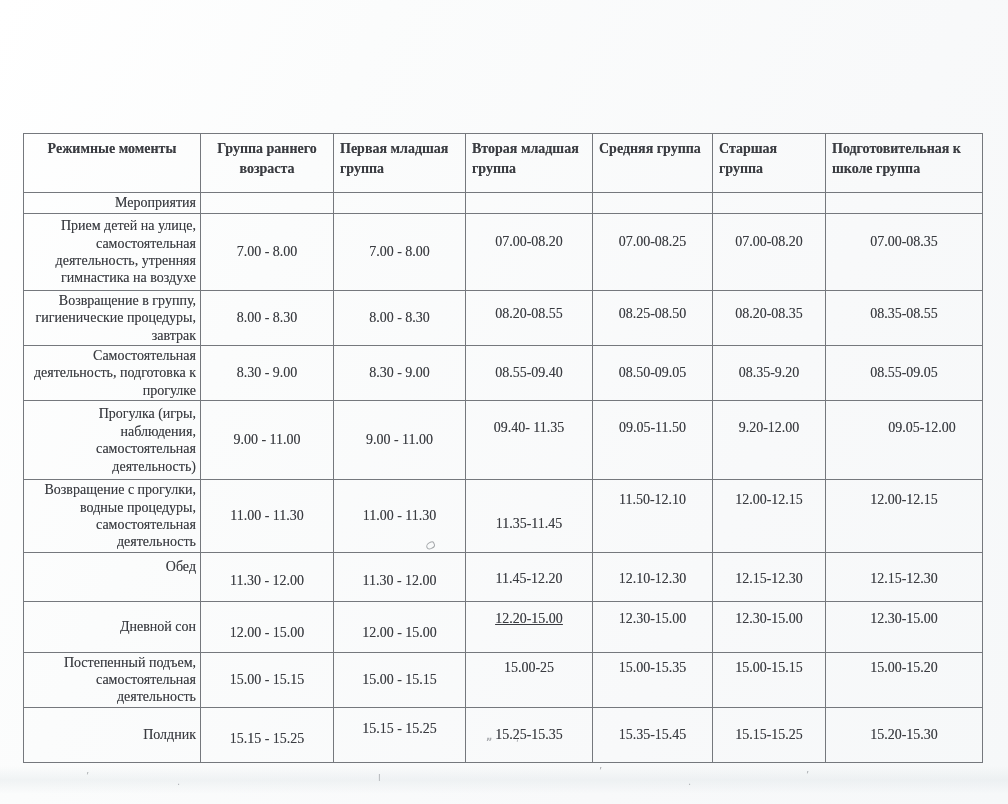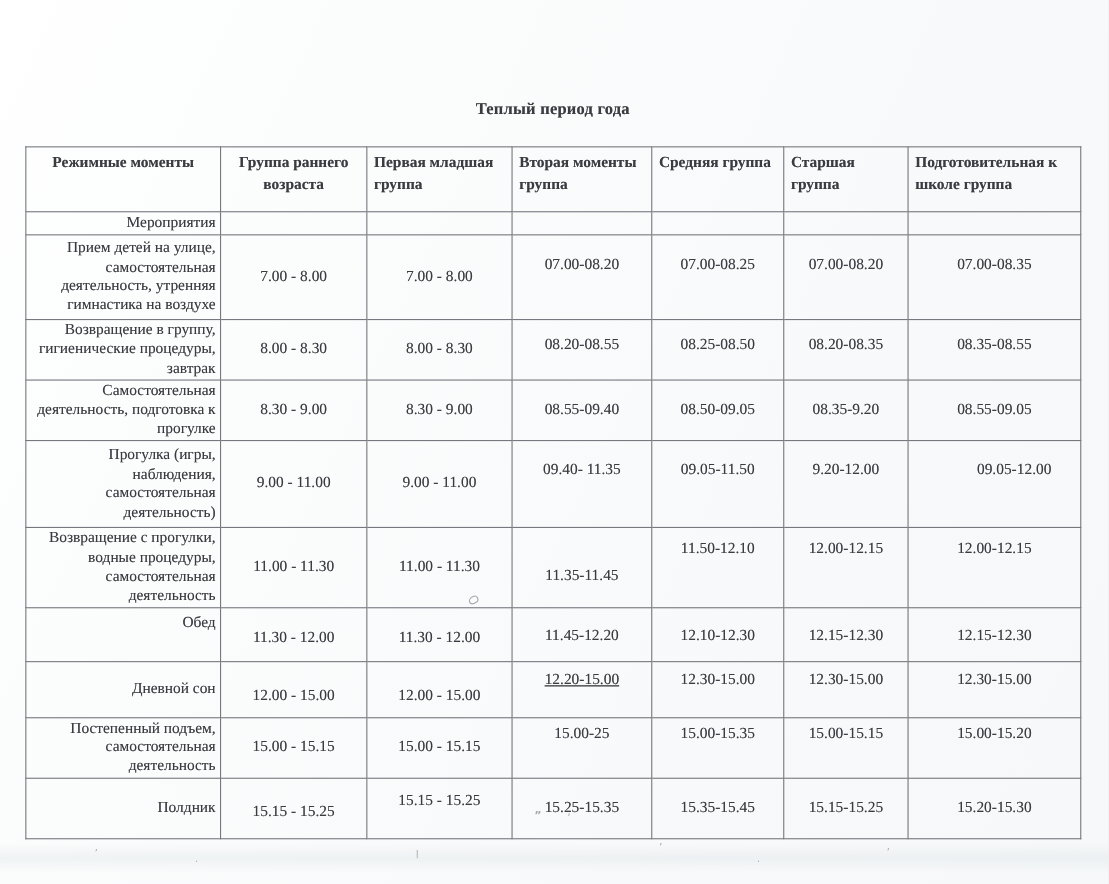--- a/index.html
+++ b/index.html
@@ -74,38 +74,37 @@
     position:absolute;
     left:0;right:0;bottom:10px;height:28px;
     background:linear-gradient(to bottom,rgba(214,222,226,0.0),rgba(214,222,226,0.30),rgba(214,222,226,0.0));
   }
 </style>
 </head>
 <body>
 
 <div class="canvas">
 
-  <div class="doc-title">Теплый период года</div>
 
   <table class="schedule">
     <colgroup>
         <col style="width: 177px;">
         <col style="width: 133px;">
         <col style="width: 132px;">
         <col style="width: 127px;">
         <col style="width: 120px;">
         <col style="width: 113px;">
         <col style="width: 157px;">
       </colgroup>
     <thead>
         <tr style="height: 59px;">
           <th class="hc">Режимные моменты</th>
           <th class="hc">Группа раннего возраста</th>
           <th class="hl">Первая  младшая группа</th>
-          <th class="hl">Вторая моменты группа</th>
+          <th class="hl">Вторая младшая группа</th>
           <th class="hl">Средняя группа</th>
           <th class="hl">Старшая группа</th>
           <th class="hl">Подготовительная к школе группа</th>
         </tr>
       </thead>
     <tbody>
         <tr style="height: 21px;">
           <td class="label-cell"><span>Мероприятия</span></td>
           <td class="time-cell"><span></span></td>
           <td class="time-cell"><span></span></td>

